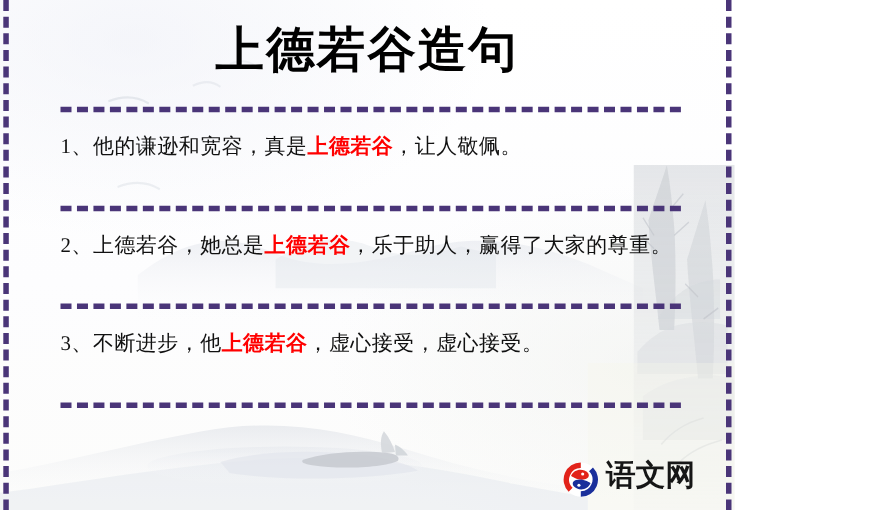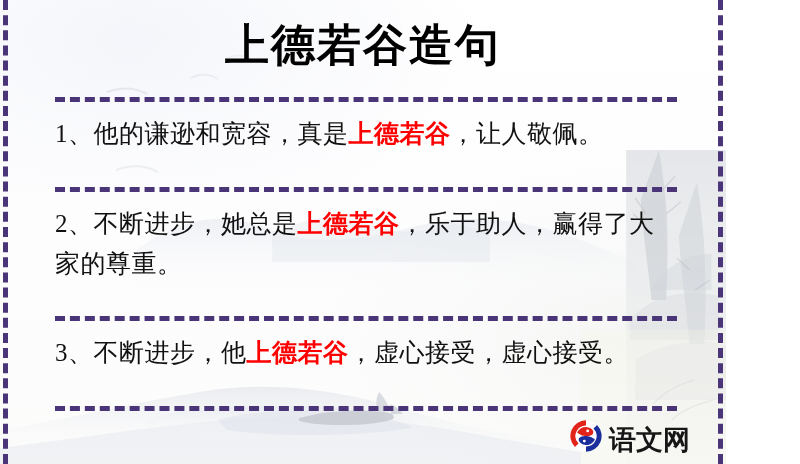--- a/index.html
+++ b/index.html
@@ -7,21 +7,21 @@
     margin: 0;
     padding: 0;
     background: #ffffff;
   }
   body {
     font-family: "Liberation Serif", "DejaVu Serif", serif;
   }
 
   .page {
     position: relative;
-    width: 726px;
+    width: 668px;
     height: 464px;
     background: #fefeff;
     overflow: hidden;
     box-sizing: border-box;
   }
 
   
   .bg-layer {
     position: absolute;
     inset: 0;
@@ -82,40 +82,40 @@
     border-top: 5px dashed #4a3578;
     margin: 0 31px 0 37px;
   }
   .divider.d1 { margin-top: 29px; }
   .divider.d2 { margin-top: 21px; }
   .divider.d3 { margin-top: 20px; }
   .divider.d4 { margin-top: 21px; }
 
   .sentence {
     font-family: "Liberation Serif", "DejaVu Serif", serif;
-    font-size: 25px;
+    font-size: 19px;
     line-height: 40px;
     color: #111111;
     margin: 0;
     padding: 12px 31px 12px 37px;
     letter-spacing: 0.5px;
     text-align: left;
   }
   .sentence .kw {
     color: #ff0000;
     font-weight: bold;
   }
 
   
   .logo {
     position: absolute;
     right: 36px;
     bottom: 11px;
     display: flex;
-    align-items: flex-end;
+    align-items: flex-start;
     gap: 6px;
     z-index: 4;
   }
   .logo-mark { width: 34px; height: 34px; display: block; }
   .logo-text {
     font-family: "DejaVu Sans", "Liberation Sans", sans-serif;
     font-size: 27px;
     font-weight: bold;
     color: #161616;
     letter-spacing: 0px;
@@ -193,21 +193,21 @@
 
     <div class="divider d1"></div>
 
     <p class="sentence">
       <span>1、</span><span>他的谦逊和宽容，真是</span><span class="kw">上德若谷</span><span>，让人敬佩。</span>
     </p>
 
     <div class="divider d2"></div>
 
     <p class="sentence">
-      <span>2、</span><span>不断进步，她总是</span><span class="kw">上德若谷</span><span>，乐于助人，赢得了大家的尊重。</span>
+      <span>2、</span><span>上德若谷，她总是</span><span class="kw">上德若谷</span><span>，乐于助人，赢得了大家的尊重。</span>
     </p>
 
     <div class="divider d3"></div>
 
     <p class="sentence">
       <span>3、</span><span>不断进步，他</span><span class="kw">上德若谷</span><span>，虚心接受，虚心接受。</span>
     </p>
 
     <div class="divider d4"></div>
 

